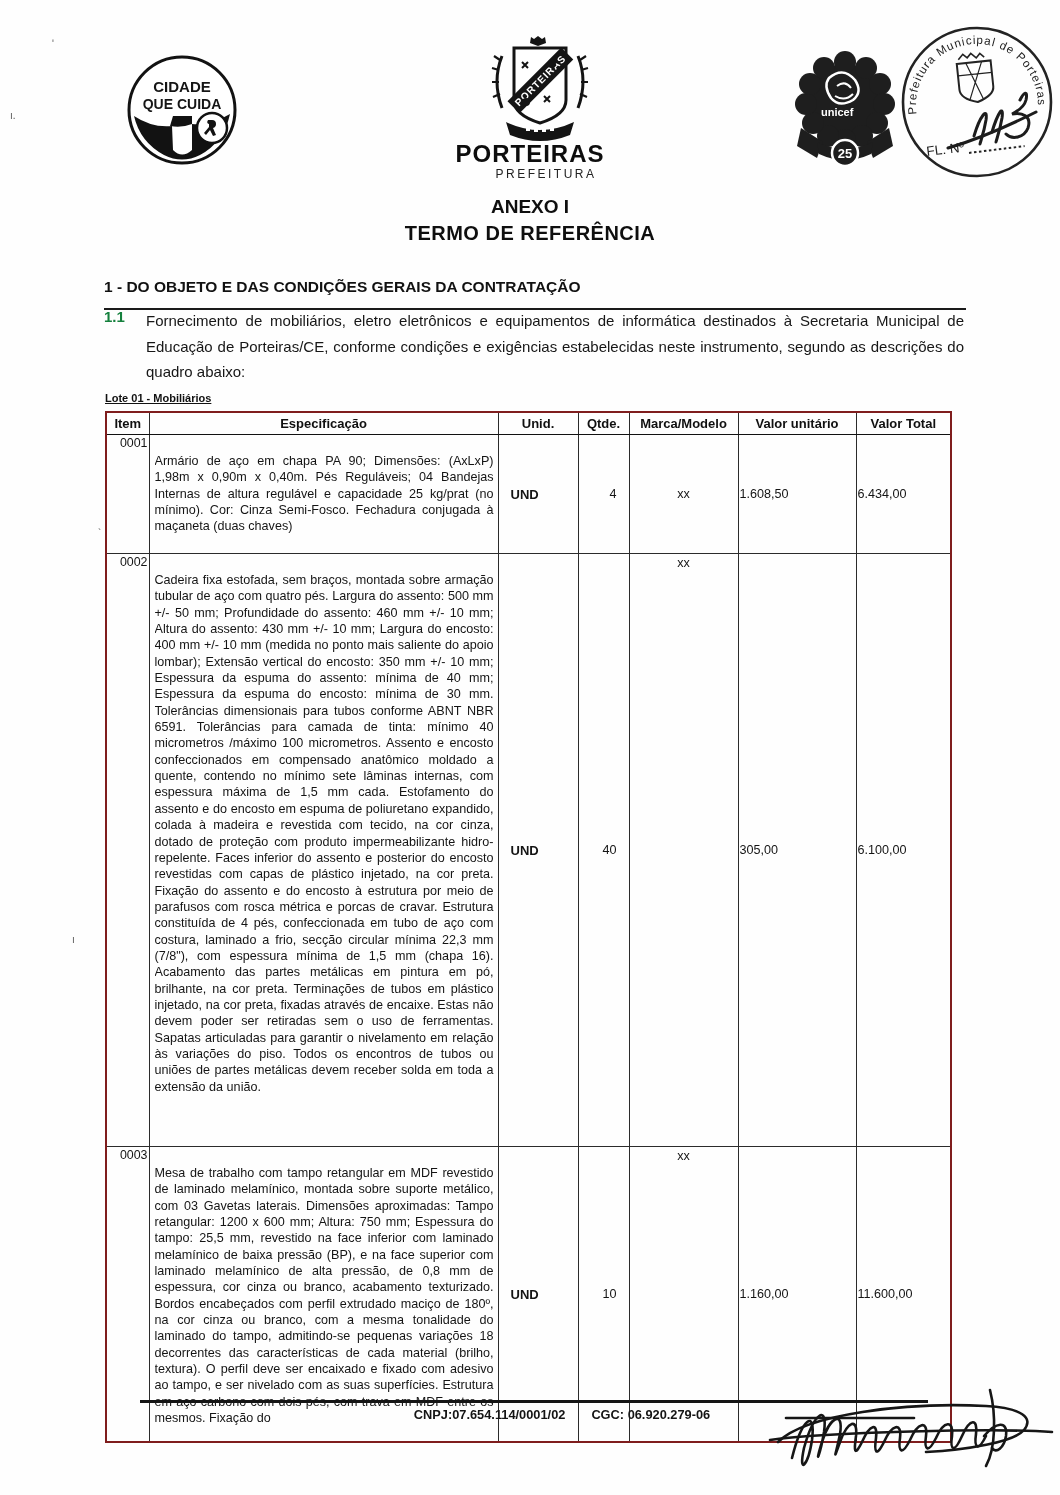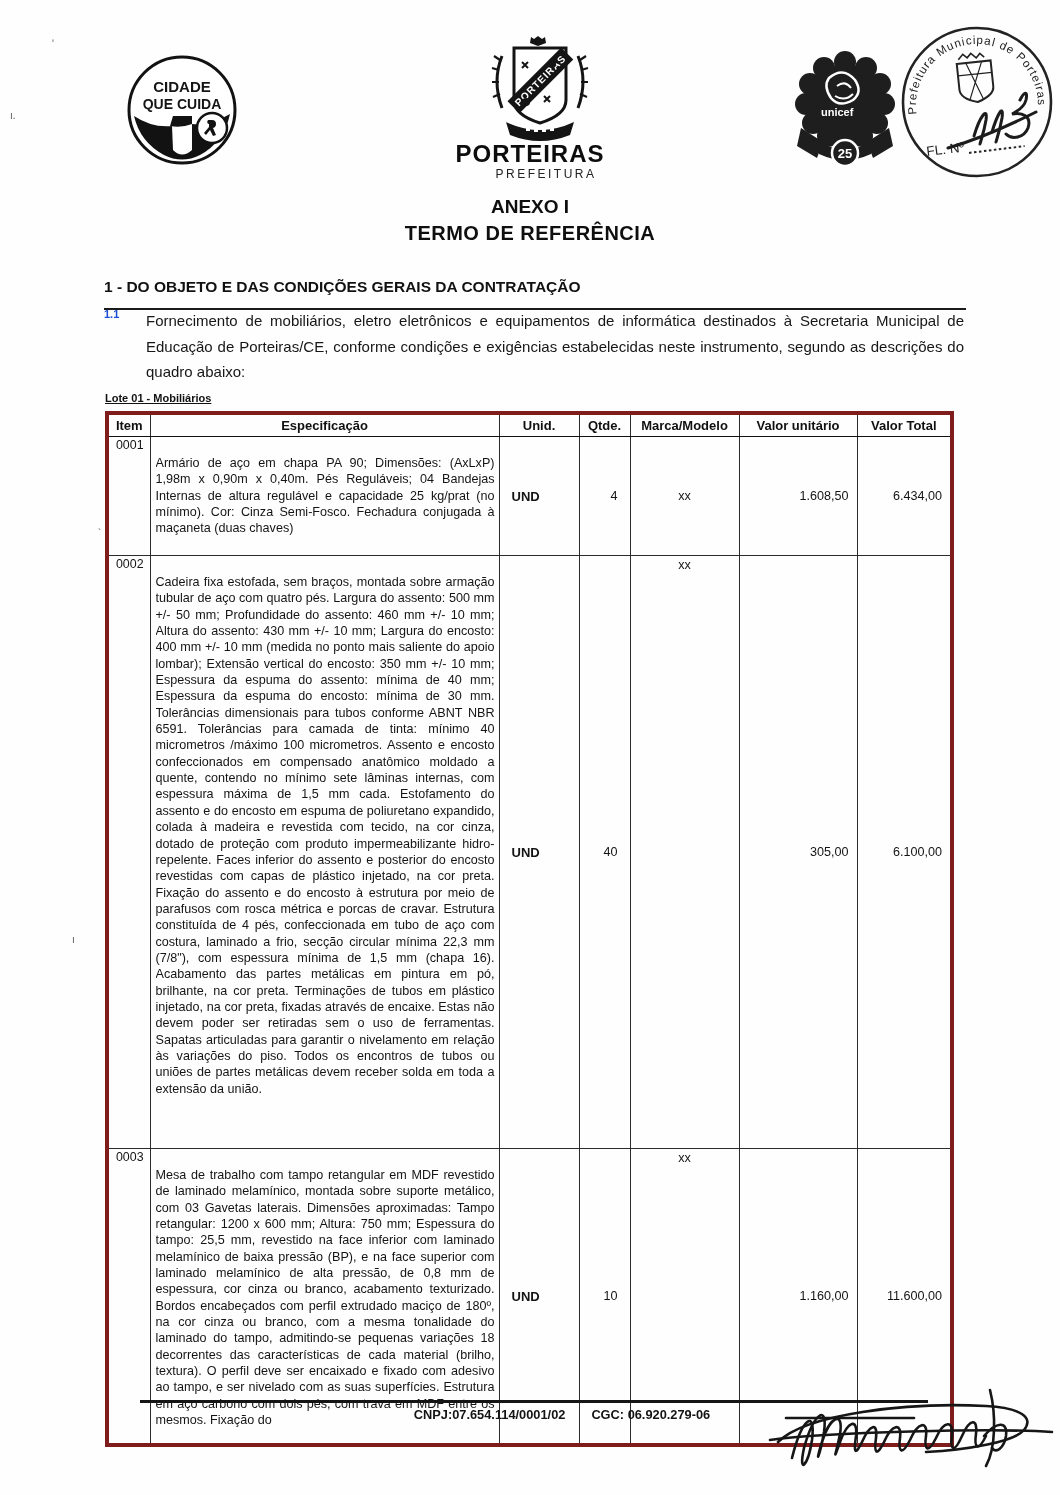--- a/index.html
+++ b/index.html
@@ -21,42 +21,42 @@
 
   .doc-title{position:absolute;left:0;width:100%;text-align:center;font-weight:bold;color:#0f0f0f;}
   .doc-title.l1{top:196px;font-size:19px;}
   .doc-title.l2{top:222px;font-size:20px;letter-spacing:0.5px;}
 
   
   .sec-heading{position:absolute;left:104px;top:278px;width:862px;
     font-size:15.5px;font-weight:bold;color:#111;
     border-bottom:2.5px solid #1a1a1a;padding-bottom:12px;}
   .para{position:absolute;left:104px;top:308px;width:860px;display:flex;}
-  .para-num{width:42px;flex:none;font-size:11px;font-weight:bold;color:#1d4ed8;}
+  .para-num{width:42px;flex:none;font-size:15px;font-weight:bold;color:#15803d;}
   .para-text{flex:1;font-size:15px;line-height:25.5px;text-align:justify;color:#161616;}
 
   .lote-label{position:absolute;left:105px;top:392px;font-size:11px;font-weight:bold;
     color:#111;text-decoration:underline;}
 
   
   .spec-table{position:absolute;left:105px;top:411px;width:845px;
     border-collapse:collapse;table-layout:fixed;}
   .spec-table td,.spec-table th{border:1px solid #2b2b2b;}
-  .spec-table{border:4px solid #7f1d1d;}
+  .spec-table{border:2px solid #7f1d1d;}
   .spec-table th{font-size:13px;font-weight:bold;height:21px;padding:0 2px;
     text-align:center;color:#101010;border-bottom:1.5px solid #111;}
   .spec-table td{font-size:12.6px;color:#141414;}
-  td.item-cell{vertical-align:top;text-align:center;padding:1px 1px 0 2px;font-size:12.4px;}
+  td.item-cell{vertical-align:top;text-align:right;padding:1px 1px 0 2px;font-size:12.4px;}
   td.spec-cell{vertical-align:top;padding:18px 4px 0 5px;}
   .spec-text{line-height:16.35px;text-align:justify;overflow:hidden;}
   td.unid-cell{vertical-align:middle;text-align:left;padding-left:12px;font-weight:bold;font-size:13px;}
   td.qtde-cell{vertical-align:middle;text-align:right;padding-right:12px;}
   td.marca-cell{vertical-align:middle;text-align:center;}
   td.marca-top{vertical-align:top;padding-top:2px;}
-  td.vu-cell,td.vt-cell{vertical-align:middle;text-align:right;padding-right:8px;}
+  td.vu-cell,td.vt-cell{vertical-align:middle;padding-right:8px;}
   tr.r1 td{height:100px;}
   tr.r2 td{height:574px;}
   tr.r3 td{height:276px;border-bottom:1px solid #444;}
 
   
   .footer-rule{position:absolute;left:140px;top:1400px;width:788px;height:2.5px;background:#151515;}
   .footer-line{position:absolute;left:0;width:100%;text-align:center;font-size:12.8px;color:#141414;padding-left:32px;}
   .footer-line.cnpj{top:1407px;font-weight:bold;}
   .footer-line.addr{top:1427px;font-weight:bold;}
   .footer-line.cnpj .gap{display:inline-block;width:26px;}

